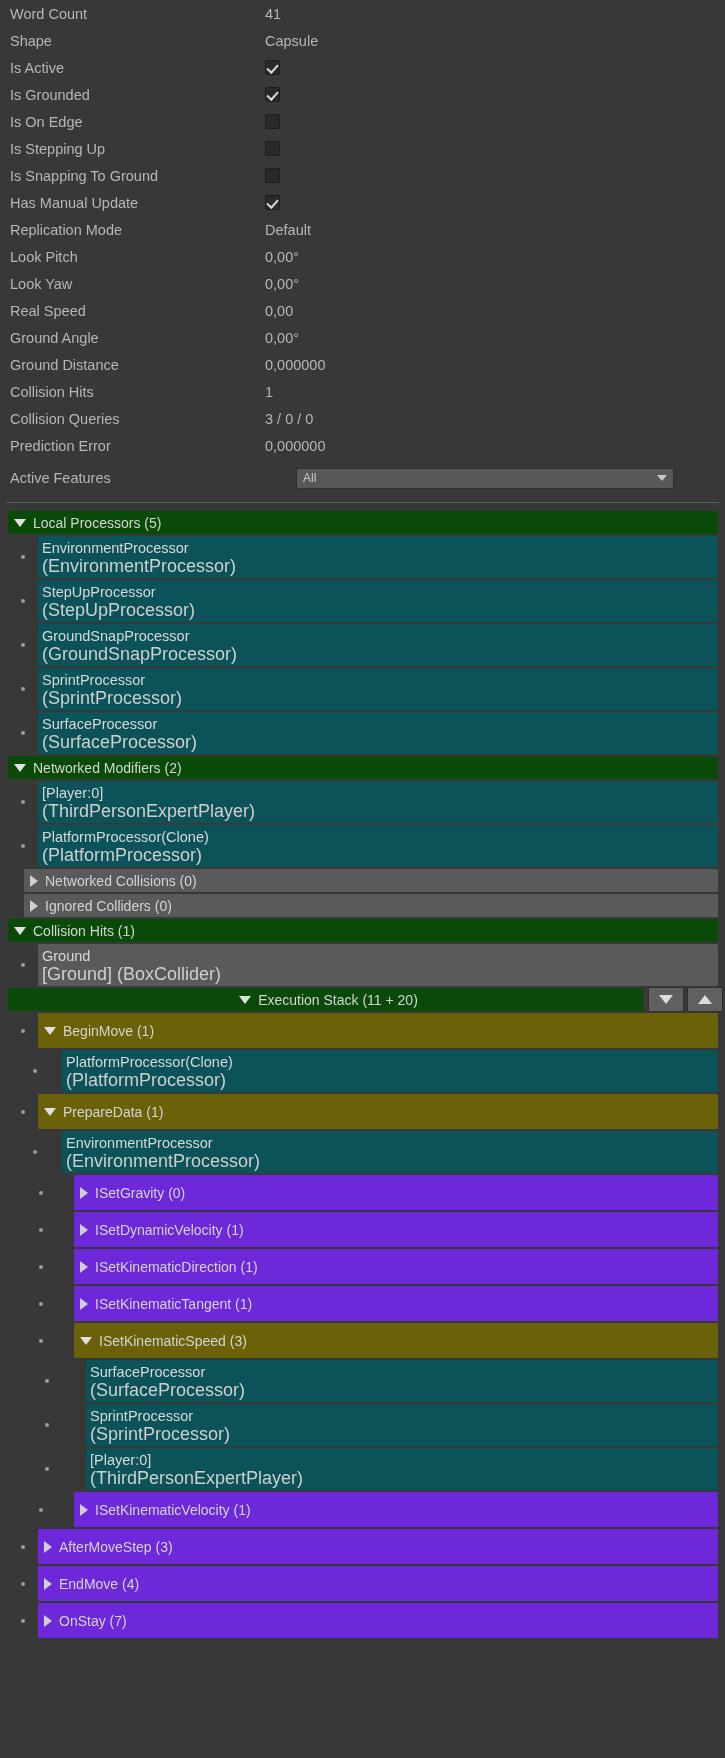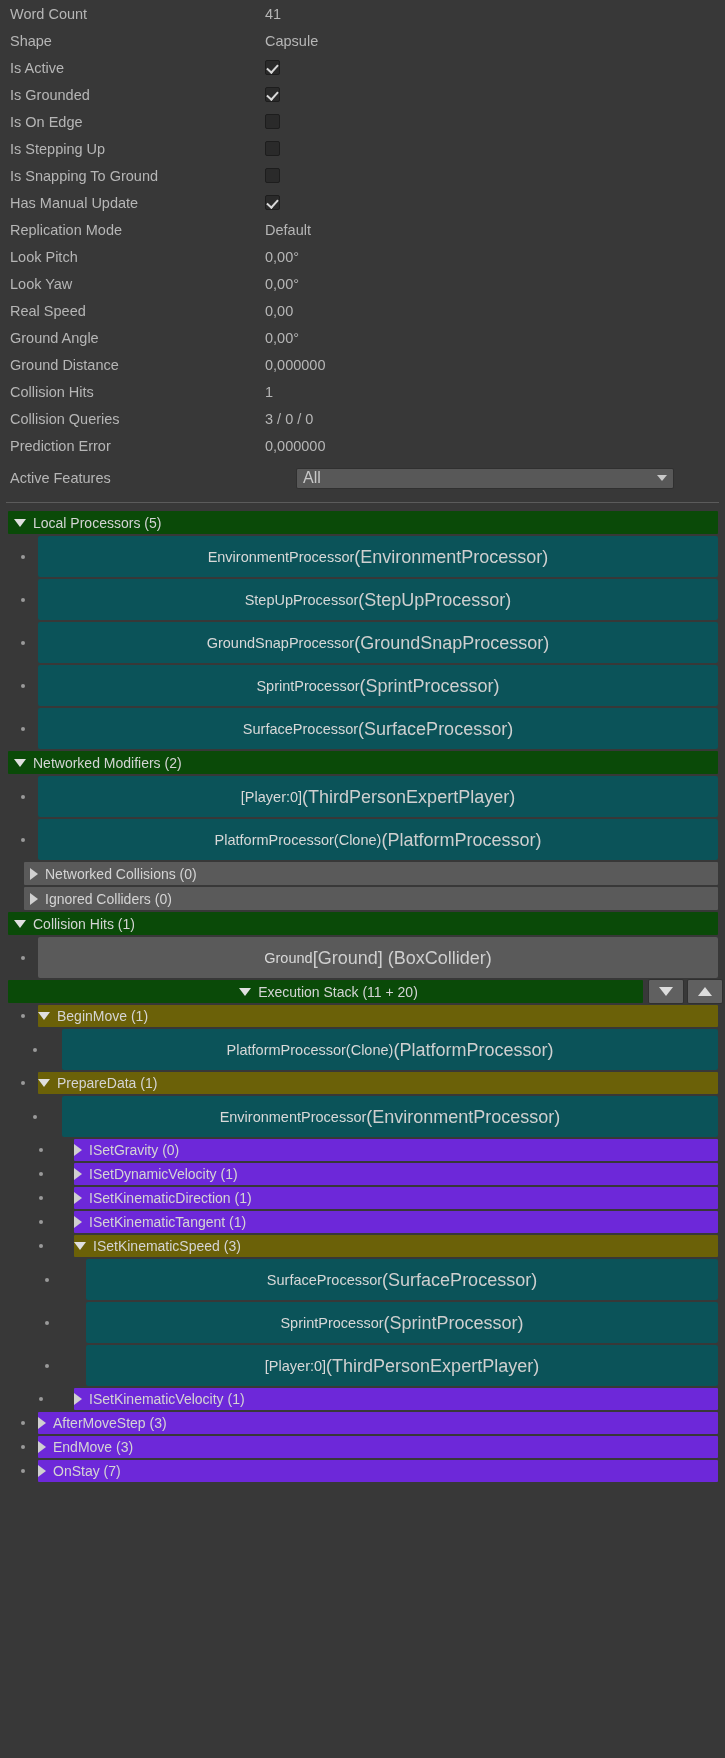--- a/index.html
+++ b/index.html
@@ -59,21 +59,21 @@
     height: 21px;
     background: #585858;
     border: 1px solid #303030;
     border-radius: 2px;
     display: flex;
     align-items: center;
     padding: 0 6px;
     position: relative;
   }
   .dropdown .dd-text {
-    font-size: 16px;
+    font-size: 12px;
     color: #c8c8c8;
     flex: 1;
   }
   .dd-arrow {
     width: 0; height: 0;
     border-left: 5px solid transparent;
     border-right: 5px solid transparent;
     border-top: 6px solid #c8c8c8;
   }
 
@@ -164,22 +164,22 @@
     border-radius: 50%;
     background: #9a9a9a;
   }
   .card {
     flex: 1;
     min-height: 41px;
     background: #0a5158;
     background: #0b5359;
     border-radius: 2px;
     display: flex;
-    flex-direction: row;
-    align-items: center;
+    flex-direction: column;
+    align-items: flex-start;
     justify-content: center;
     padding: 3px 4px;
   }
   .card.gray-card { background: #5a5a5a; }
   .card .ln1 {
     font-size: 14.5px;
     color: #d8d8d8;
     line-height: 18px;
     text-align: center;
   }
@@ -199,23 +199,24 @@
   .sub-hdr-row {
     display: flex;
     align-items: center;
     margin: 2px 7px 2px 8px;
   }
   .sub-hdr-row .bullet-col { flex: 0 0 auto; }
   .lvl1 .bullet-col { width: 30px; }
   .lvl2 .bullet-col { width: 66px; }
   .sub-hdr {
     flex: 1;
-    height: 22px;
-    display: flex;
-    align-items: center;
+    height: 35px;
+    display: flex;
+    align-items: center;
+    padding-left: 6px;
     font-size: 14px;
     color: #d4d4d4;
     border-radius: 1px;
   }
   .sub-hdr.olive { background: #6b6108; }
   .sub-hdr.gray  { background: #6d28d9; }
 </style>
 </head>
 <body>
 
@@ -543,21 +544,21 @@
           <span class="tri right"></span>
           <span class="sec-title">AfterMoveStep (3)</span>
         </div>
       </div>
       <div class="sub-hdr-row lvl1">
         <div class="bullet-col">
           <div class="bullet"></div>
         </div>
         <div class="sub-hdr gray">
           <span class="tri right"></span>
-          <span class="sec-title">EndMove (3)</span>
+          <span class="sec-title">EndMove (4)</span>
         </div>
       </div>
       <div class="sub-hdr-row lvl1">
         <div class="bullet-col">
           <div class="bullet"></div>
         </div>
         <div class="sub-hdr gray">
           <span class="tri right"></span>
           <span class="sec-title">OnStay (7)</span>
         </div>

